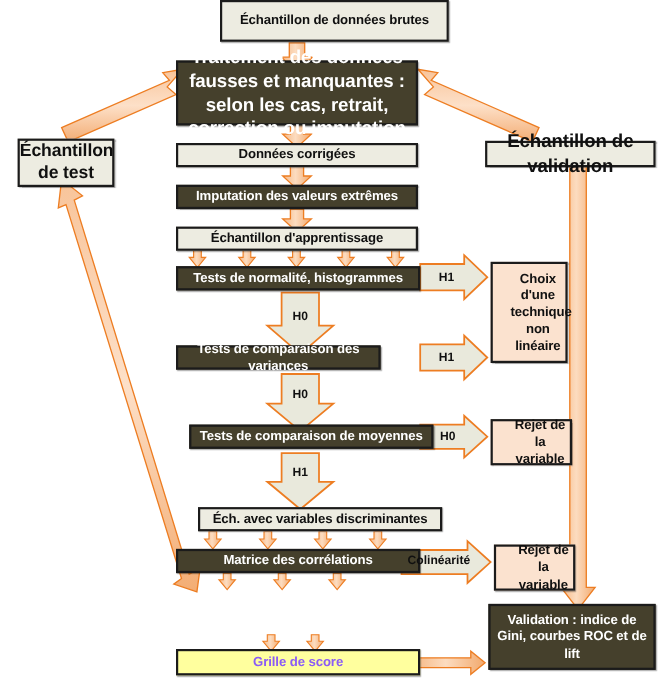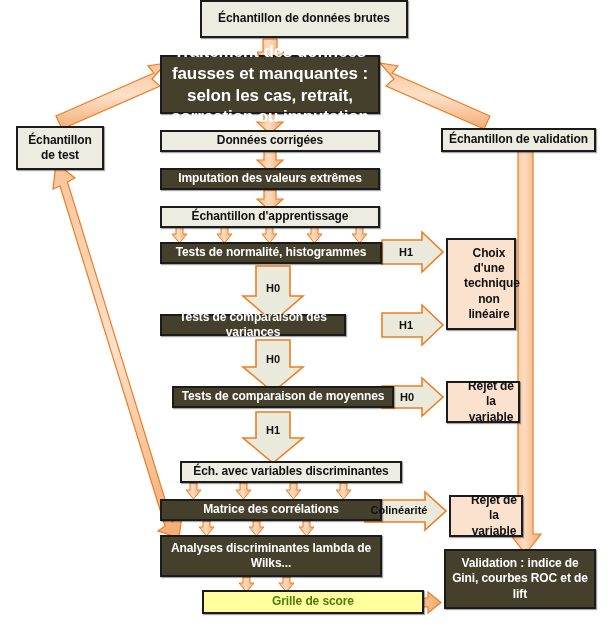--- a/index.html
+++ b/index.html
@@ -24,21 +24,21 @@
     letter-spacing:-0.1px;
     z-index:5;
     box-shadow:1px 1px 1px rgba(0,0,0,.35);
   }
   .node span{display:block;width:100%;padding:0 3px;}
 
   
   .f-dark{background:#45402c;color:#ffffff;}
   .f-light{background:#edece1;color:#101010;}
   .f-peach{background:#fbe2cf;color:#101010;padding-left:16px;}
-  .f-yellow{background:#ffff9e;color:#4d7c0f;margin-left:42px;}
+  .f-yellow{background:#ffff9e;color:#8b5cf6;}
 
   
   .alabel{
     position:absolute;
     z-index:9;
     font-weight:bold;
     font-size:11px;
     color:#101010;
     text-align:center;
     line-height:1;
@@ -159,25 +159,25 @@
   </svg>
 
   <div class="node f-light" style="left:166px;top:0;width:208px;height:38px;font-size:12px;margin-left:34px;">
     <span>Échantillon de données brutes</span>
   </div>
 
   <div class="node f-dark" style="left:160px;top:55px;width:220px;height:59px;font-size:17px;">
     <span>Traitement des données fausses et manquantes : selon les cas, retrait, correction ou imputation</span>
   </div>
 
-  <div class="node f-light" style="left:16px;top:126px;width:88px;height:44px;font-size:12px;">
+  <div class="node f-light" style="left:16px;top:126px;width:88px;height:44px;font-size:16px;">
     <span>Échantillon de test</span>
   </div>
 
-  <div class="node f-light" style="left:441px;top:128px;width:155px;height:24px;font-size:12px;">
+  <div class="node f-light" style="left:441px;top:128px;width:155px;height:24px;font-size:17px;">
     <span>Échantillon de validation</span>
   </div>
 
   <div class="node f-light" style="left:160px;top:130px;width:220px;height:22px;font-size:12px;">
     <span>Données corrigées</span>
   </div>
 
   <div class="node f-dark" style="left:160px;top:168px;width:220px;height:22px;font-size:12px;">
     <span>Imputation des valeurs extrêmes</span>
   </div>
@@ -211,23 +211,20 @@
   </div>
 
   <div class="node f-dark" style="left:160px;top:499px;width:222px;height:22px;font-size:12px;">
     <span>Matrice des corrélations</span>
   </div>
 
   <div class="node f-peach" style="left:449px;top:495px;width:74px;height:42px;font-size:12px;">
     <span>Rejet de la variable</span>
   </div>
 
-  <div class="node f-dark" style="left:160px;top:535px;width:222px;height:42px;font-size:12px;">
-    <span>Analyses discriminantes lambda de Wilks...</span>
-  </div>
 
   <div class="node f-yellow" style="left:160px;top:590px;width:222px;height:24px;font-size:12px;">
     <span>Grille de score</span>
   </div>
 
   <div class="node f-dark" style="left:444px;top:549px;width:152px;height:60px;font-size:12px;">
     <span>Validation : indice de Gini, courbes ROC et de lift</span>
   </div>
 
   <div class="alabel" style="left:393px;top:247px;width:26px;">H1</div>

